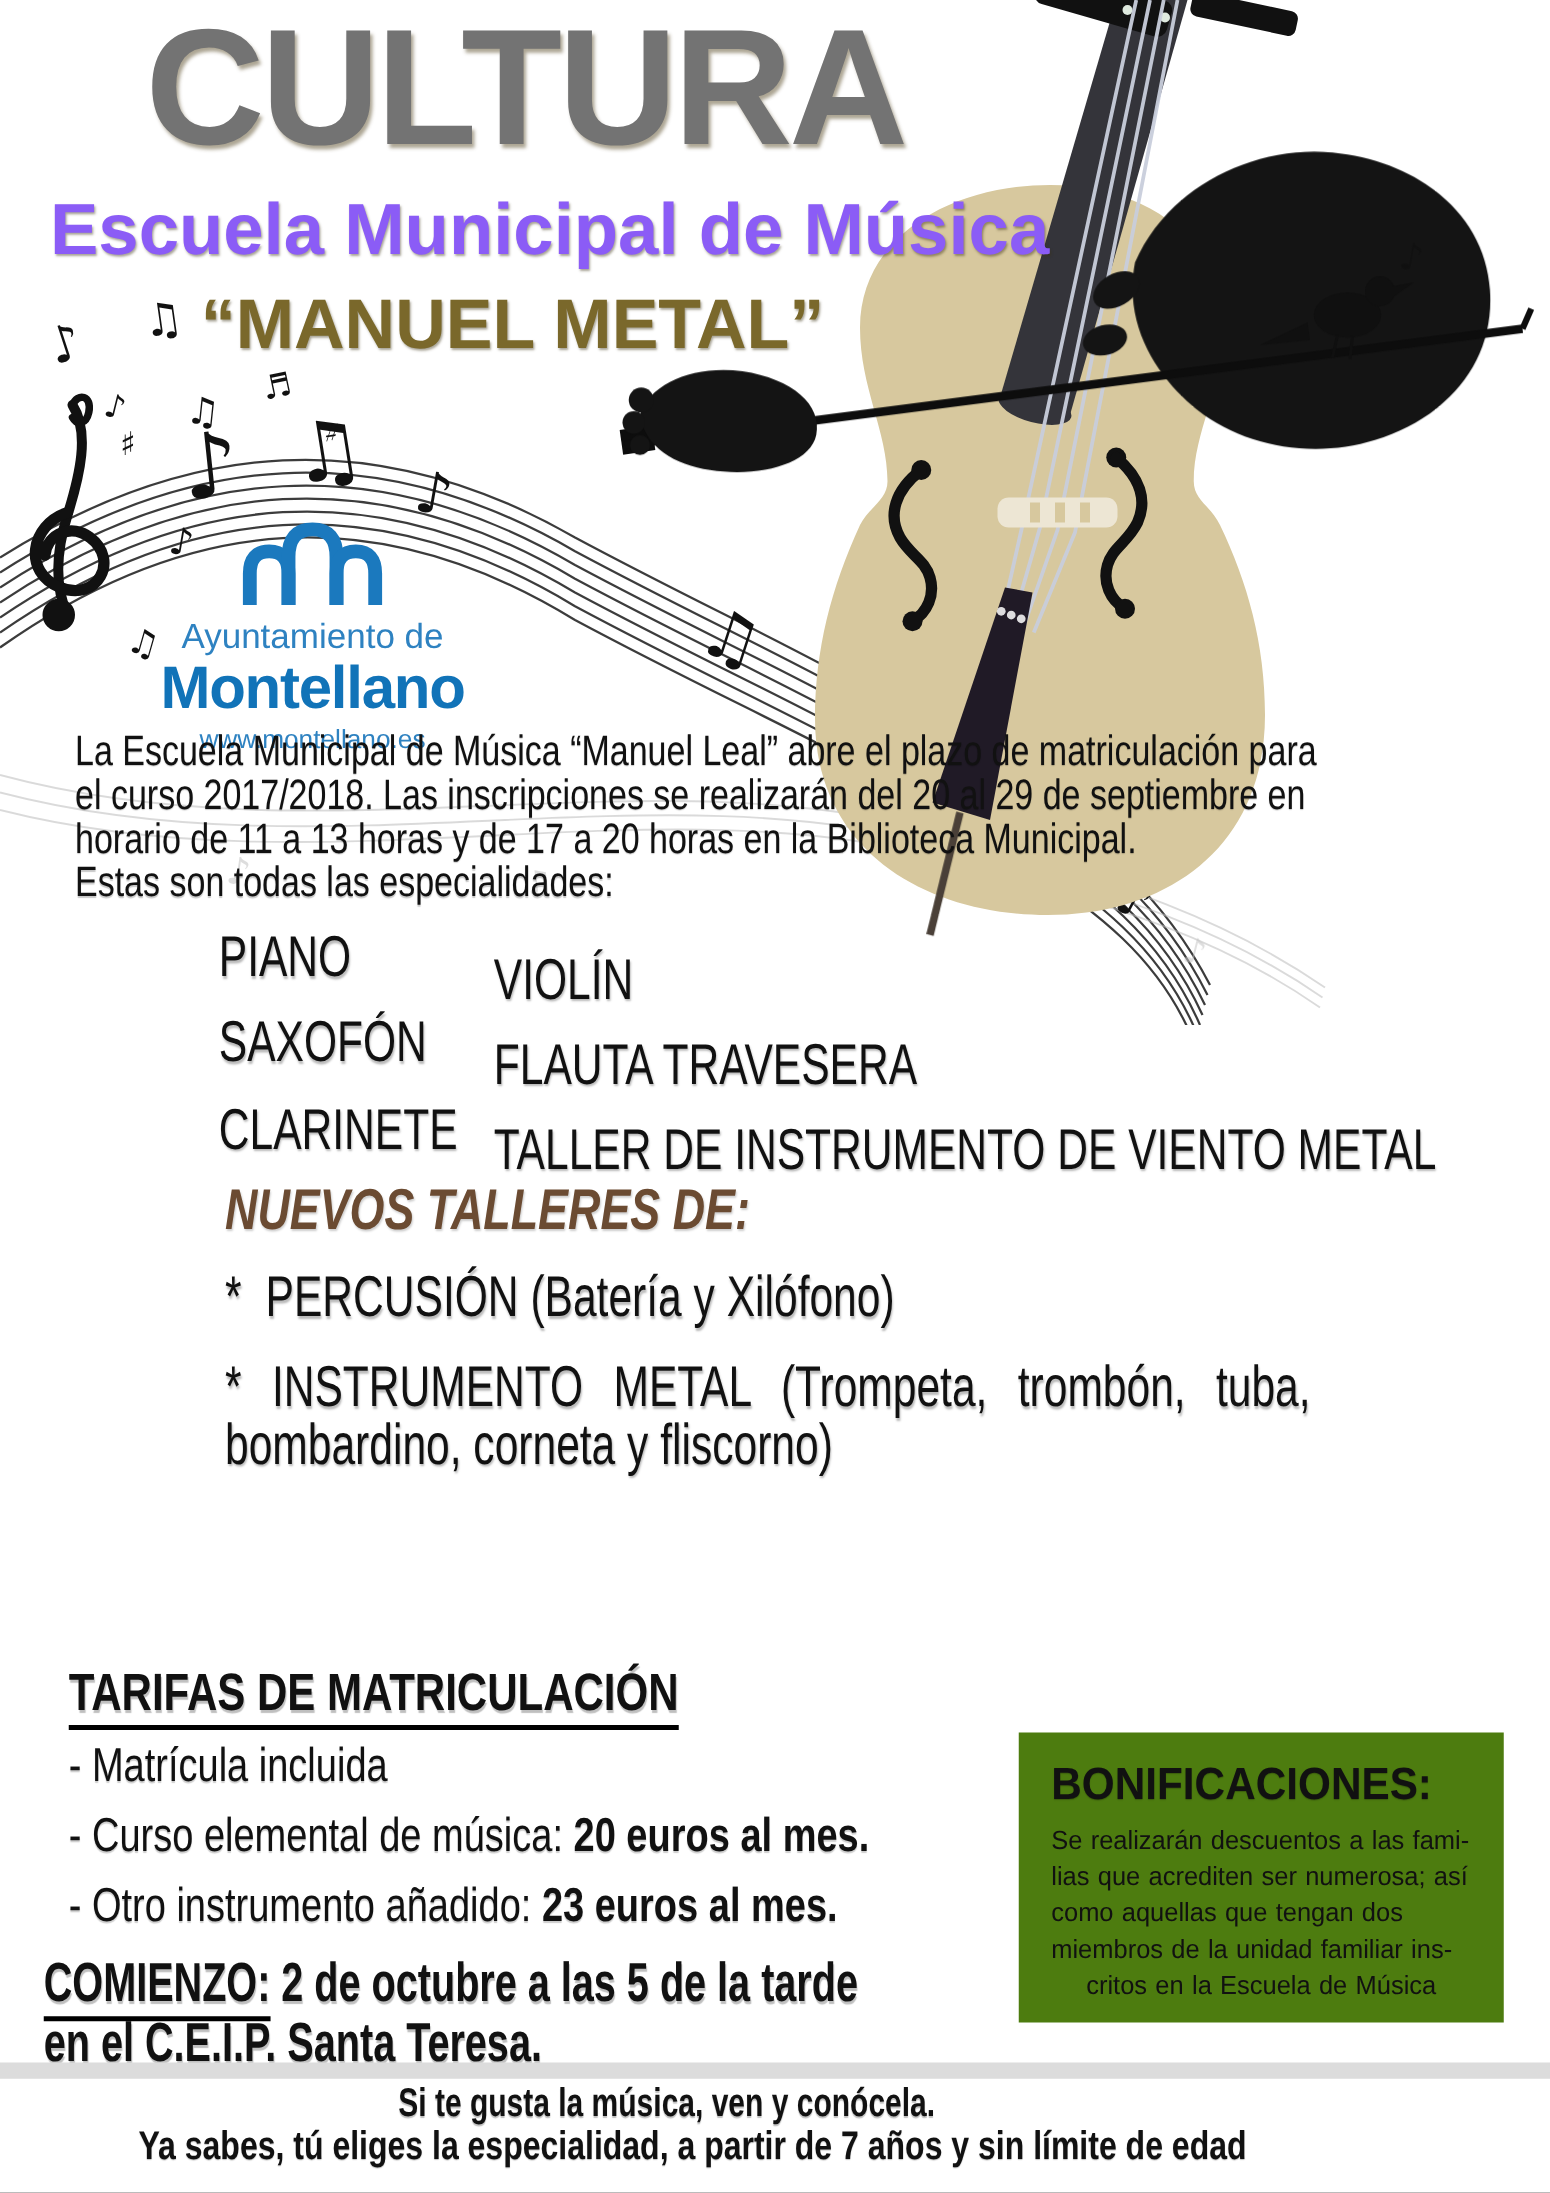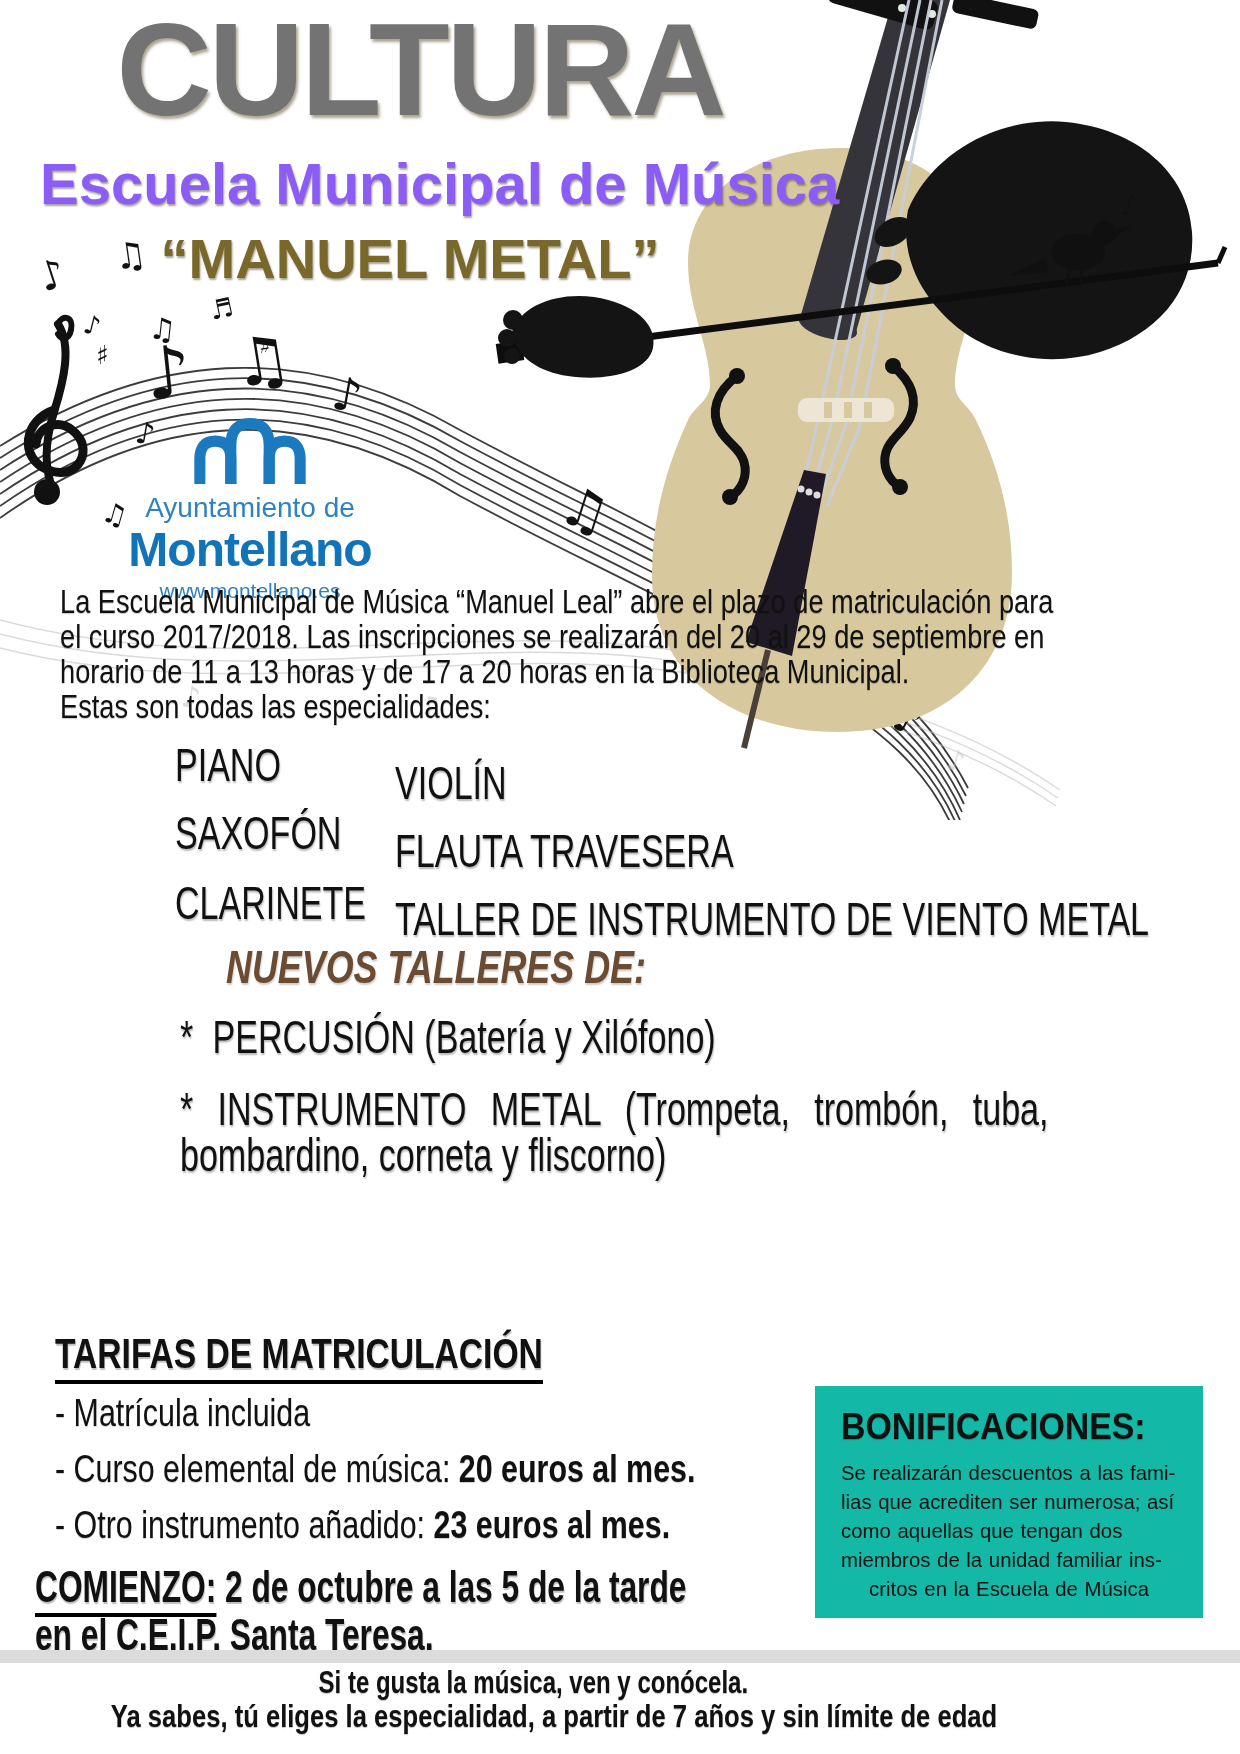--- a/index.html
+++ b/index.html
@@ -25,21 +25,21 @@
   .subtitle{font-size:58px;font-weight:700;color:#8b5cf6;text-shadow:1px 2px 2px rgba(60,50,20,.45);}
   .school{font-size:56px;font-weight:700;color:#7A682B;text-shadow:1px 2px 2px rgba(60,50,20,.45);}
   .intro-line{font-size:34px;line-height:35px;text-shadow:0 1px 1px rgba(0,0,0,.22);}
   .big{font-size:46px;text-shadow:1px 2px 2px rgba(0,0,0,.28);}
   .nuevos{font-size:46px;font-weight:700;font-style:italic;color:#6B4B32;text-shadow:1px 2px 2px rgba(0,0,0,.2);}
   .spread{word-spacing:20px;}
   .tarifas-h{font-size:42px;font-weight:700;text-shadow:1px 2px 1px rgba(0,0,0,.25);}
   .tarifas-h .u{border-bottom:4px solid #000;padding-bottom:3px;}
   .tarifa{font-size:38px;text-shadow:0 1px 1px rgba(0,0,0,.2);}
   .tarifa .b{font-weight:700;}
-  .bonif-box{left:815px;top:1386px;width:388px;height:232px;background:#14b8a6;
+  .bonif-box{left:815px;top:1386px;width:388px;height:232px;background:#4d7c0f;
              padding:20px 0 0 26px;box-sizing:border-box;}
   .bonif-h{font-size:36px;font-weight:700;transform:scaleX(.94);transform-origin:0 0;
            display:inline-block;text-shadow:0 1px 1px rgba(0,0,0,.25);}
   .bonif-line{font-size:21px;line-height:29px;transform:scaleX(.97);transform-origin:0 0;
               display:inline-block;white-space:nowrap;word-spacing:1px;}
   .bonif-last{padding-left:28px;}
   .comienzo{font-size:44px;font-weight:700;text-shadow:1px 2px 1px rgba(0,0,0,.25);}
   .comienzo .u{border-bottom:4px solid #000;padding-bottom:2px;}
   .band{left:0;top:1650px;width:1240px;height:13px;background:#DCDCDC;}
   .footer-line{width:1067px;text-align:center;font-size:32px;font-weight:700;
@@ -213,21 +213,21 @@
     <div class="intro-line"><span class="cond80">Estas son todas las especialidades:</span></div>
   </div>
 
   <div class="abs z3 big" style="left:175px;top:738px;"><span class="cond74">PIANO</span></div>
   <div class="abs z3 big" style="left:395px;top:756px;"><span class="cond74">VIOLÍN</span></div>
   <div class="abs z3 big" style="left:175px;top:806px;"><span class="cond74">SAXOFÓN</span></div>
   <div class="abs z3 big" style="left:395px;top:824px;"><span class="cond74">FLAUTA TRAVESERA</span></div>
   <div class="abs z3 big" style="left:175px;top:876px;"><span class="cond74">CLARINETE</span></div>
   <div class="abs z3 big" style="left:395px;top:892px;"><span class="cond74">TALLER DE INSTRUMENTO DE VIENTO METAL</span></div>
 
-  <div class="abs z3 nuevos" style="left:180px;top:940px;margin-left:46px;">
+  <div class="abs z3 nuevos" style="left:180px;top:940px;">
     <span class="cond78">NUEVOS TALLERES DE:</span>
   </div>
 
   <div class="abs z3 big" style="left:180px;top:1010px;">
     <span class="cond74"><span>*</span><span style="margin-left:26px;">PERCUSIÓN (Batería y Xilófono)</span></span>
   </div>
 
   <div class="abs z3 big" style="left:180px;top:1082px;">
     <span class="cond74 spread"><span>*</span> <span>INSTRUMENTO METAL (Trompeta, trombón, tuba,</span></span>
   </div>

